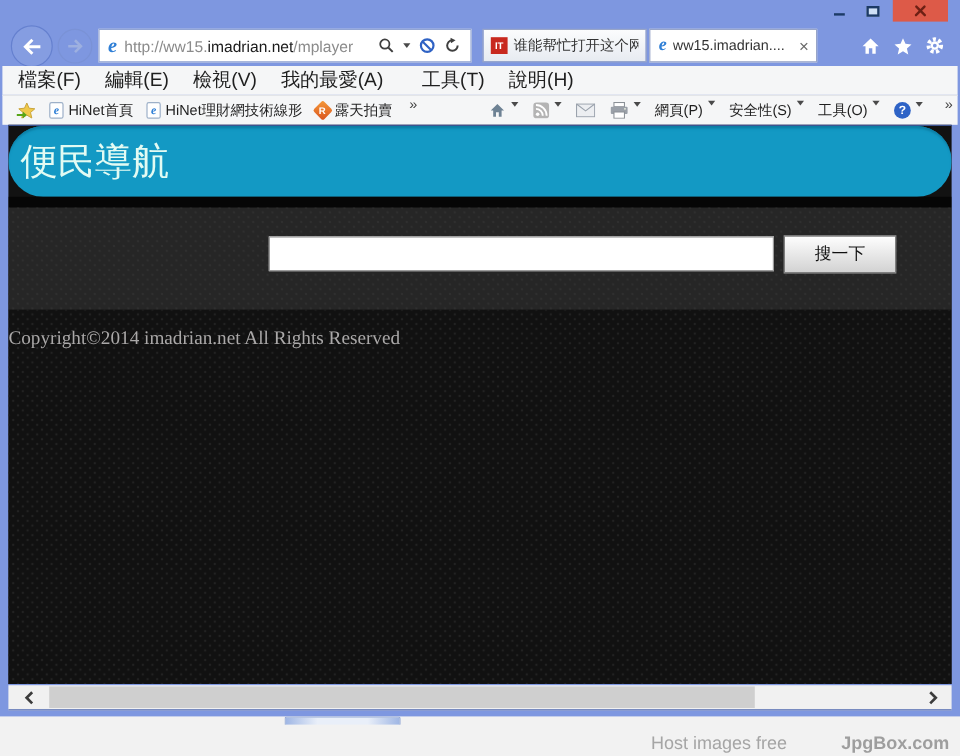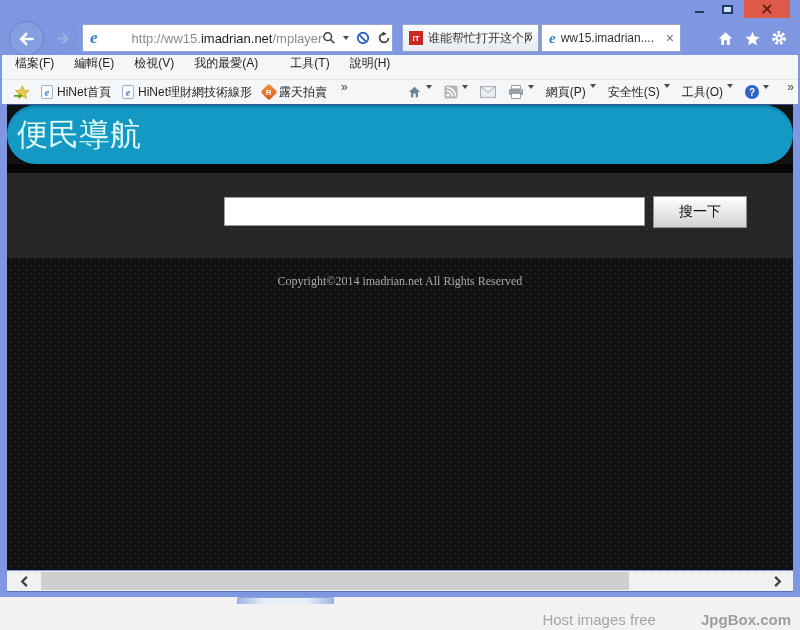--- a/index.html
+++ b/index.html
@@ -25,41 +25,41 @@
   .close-x i:last-child  { transform:rotate(-45deg); }
 
   
   .btn-back { position:absolute; left:9px; top:21px; width:35px; height:35px; border-radius:50%;
     border:1px solid #6580cf; background:rgba(255,255,255,0.06); display:flex; align-items:center; justify-content:center; }
   .btn-forward { position:absolute; left:48px; top:24px; width:29px; height:29px; border-radius:50%;
     border:1px solid #7a92d6; display:flex; align-items:center; justify-content:center; }
   .address-bar { position:absolute; left:82px; top:24px; width:311px; height:28px; background:#fff;
     border:1px solid #93a5d2; display:flex; align-items:center; }
   .ie-e { color:#2f7fd6; font-weight:bold; font-style:italic; font-size:17px; margin:0 6px 0 7px; font-family:"Liberation Serif", serif; }
-  .url { font-size:13px; color:#8b8b8b; white-space:nowrap;margin-left:28px; }
+  .url { font-size:13px; color:#8b8b8b; white-space:nowrap; }
   .url b { color:#1b1b1b; font-weight:normal; }
   .addr-icons { margin-left:auto; display:flex; align-items:center; gap:7px; padding-right:8px; }
   .caret { width:0; height:0; border-left:3.5px solid transparent; border-right:3.5px solid transparent; border-top:4px solid #4a4a4a; }
 
   .tab { position:absolute; top:24px; height:28px; display:flex; align-items:center; padding:0 6px;
     font-size:12px; color:#333; border:1px solid #98a5c8; }
   .tab-bg  { left:402px; width:137px; background:linear-gradient(#fbfcfd,#e7ebf1); }
   .tab-fg  { left:541px; width:140px; background:#ffffff; }
   .tab-label { overflow:hidden; white-space:nowrap; text-overflow:clip; flex:1; }
   .favicon-it { width:14px; height:14px; background:#c8281e; color:#fff; font-size:8px; font-weight:bold;
     display:flex; align-items:center; justify-content:center; margin-right:5px; flex:none; }
   .tab-close { color:#6a6a6a; font-size:14px; line-height:1; margin-left:4px; flex:none; }
   .tab-fg .ie-e { margin:0 5px 0 1px; font-size:15px; }
 
   .tbar-icons { position:absolute; top:29px; left:716px; display:flex; gap:9px; }
   .tbar-icons .ic { width:18px; height:18px; display:flex; align-items:center; justify-content:center; }
 
   
   .menu-bar { position:absolute; left:2px; top:55px; width:796px; height:24px; background:#f5f6f7;
-    display:flex; align-items:flex-start; padding-left:3px; font-size:12px; color:#1f1f1f; }
+    display:flex; align-items:center; padding-left:3px; font-size:16px; color:#1f1f1f; }
   .menu-item { padding:0 10px; }
   .menu-item:nth-child(5) { margin-left:12px; }
 
   
   .fav-bar { position:absolute; left:2px; top:79px; width:796px; height:25px; background:#f5f6f7;
     border-top:1px solid #e3e5e8; display:flex; align-items:center; font-size:12px; color:#1f1f1f; }
   .fav-item { display:flex; align-items:center; gap:4px; margin-left:11px; }
   .page-ic { width:12px; height:14px; background:#fff; border:1px solid #9db0c8; border-radius:2px;
     color:#2f7fd6; font-weight:bold; font-style:italic; font-size:10px; display:flex; align-items:center; justify-content:center; font-family:"Liberation Serif", serif; }
   .ruten { width:12px; height:12px; transform:rotate(45deg); background:linear-gradient(135deg,#f59a3a,#d9531e);
@@ -82,22 +82,22 @@
     background-image:radial-gradient(#2f2f2f 1px, transparent 1.3px), radial-gradient(#2f2f2f 1px, transparent 1.3px);
     background-size:8px 8px; background-position:0 0,4px 4px;padding-left:48px; }
   .search-input { position:absolute; left:217px; top:24px; width:421px; height:29px; background:#fff;
     border:1px solid #9c9c9c; font-size:14px; padding:0 6px; }
   .search-btn { position:absolute; left:646px; top:23px; width:94px; height:32px;
     background:linear-gradient(#fefefe,#d2d2d2); border:1px solid #8d8d8d; font-size:14px; color:#111;
     font-family:"Liberation Sans", sans-serif; }
   .dotted { height:313px; background-color:#111111;
     background-image:radial-gradient(#222222 1px, transparent 1.3px), radial-gradient(#222222 1px, transparent 1.3px);
     background-size:8px 8px; background-position:0 0,4px 4px; }
-  .copyright { padding-top:16px; text-align:center; font-family:"Liberation Serif", serif;
-    font-size:12px; color:#aaa8a8; }
+  .copyright { padding-top:16px; font-family:"Liberation Serif", serif;
+    font-size:16px; color:#aaa8a8; }
 
   
   .hscroll { position:absolute; left:7px; top:571px; width:786px; height:21px; background:#f1f1f1;
     border-bottom:1px solid #5a72b4; }
   .sb-btn { position:absolute; top:0; width:34px; height:20px; display:flex; align-items:center; justify-content:center; }
   .sb-left { left:0; } .sb-right { right:0; width:32px; }
   .sb-thumb { position:absolute; left:34px; top:1px; width:588px; height:18px; background:#cfcfcf; }
 
   .fragment { position:absolute; left:237px; top:597px; width:97px; height:7px;
     background:linear-gradient(90deg,#9fb6e4,#e9eff9 28%,#e9eff9 72%,#9fb6e4);

